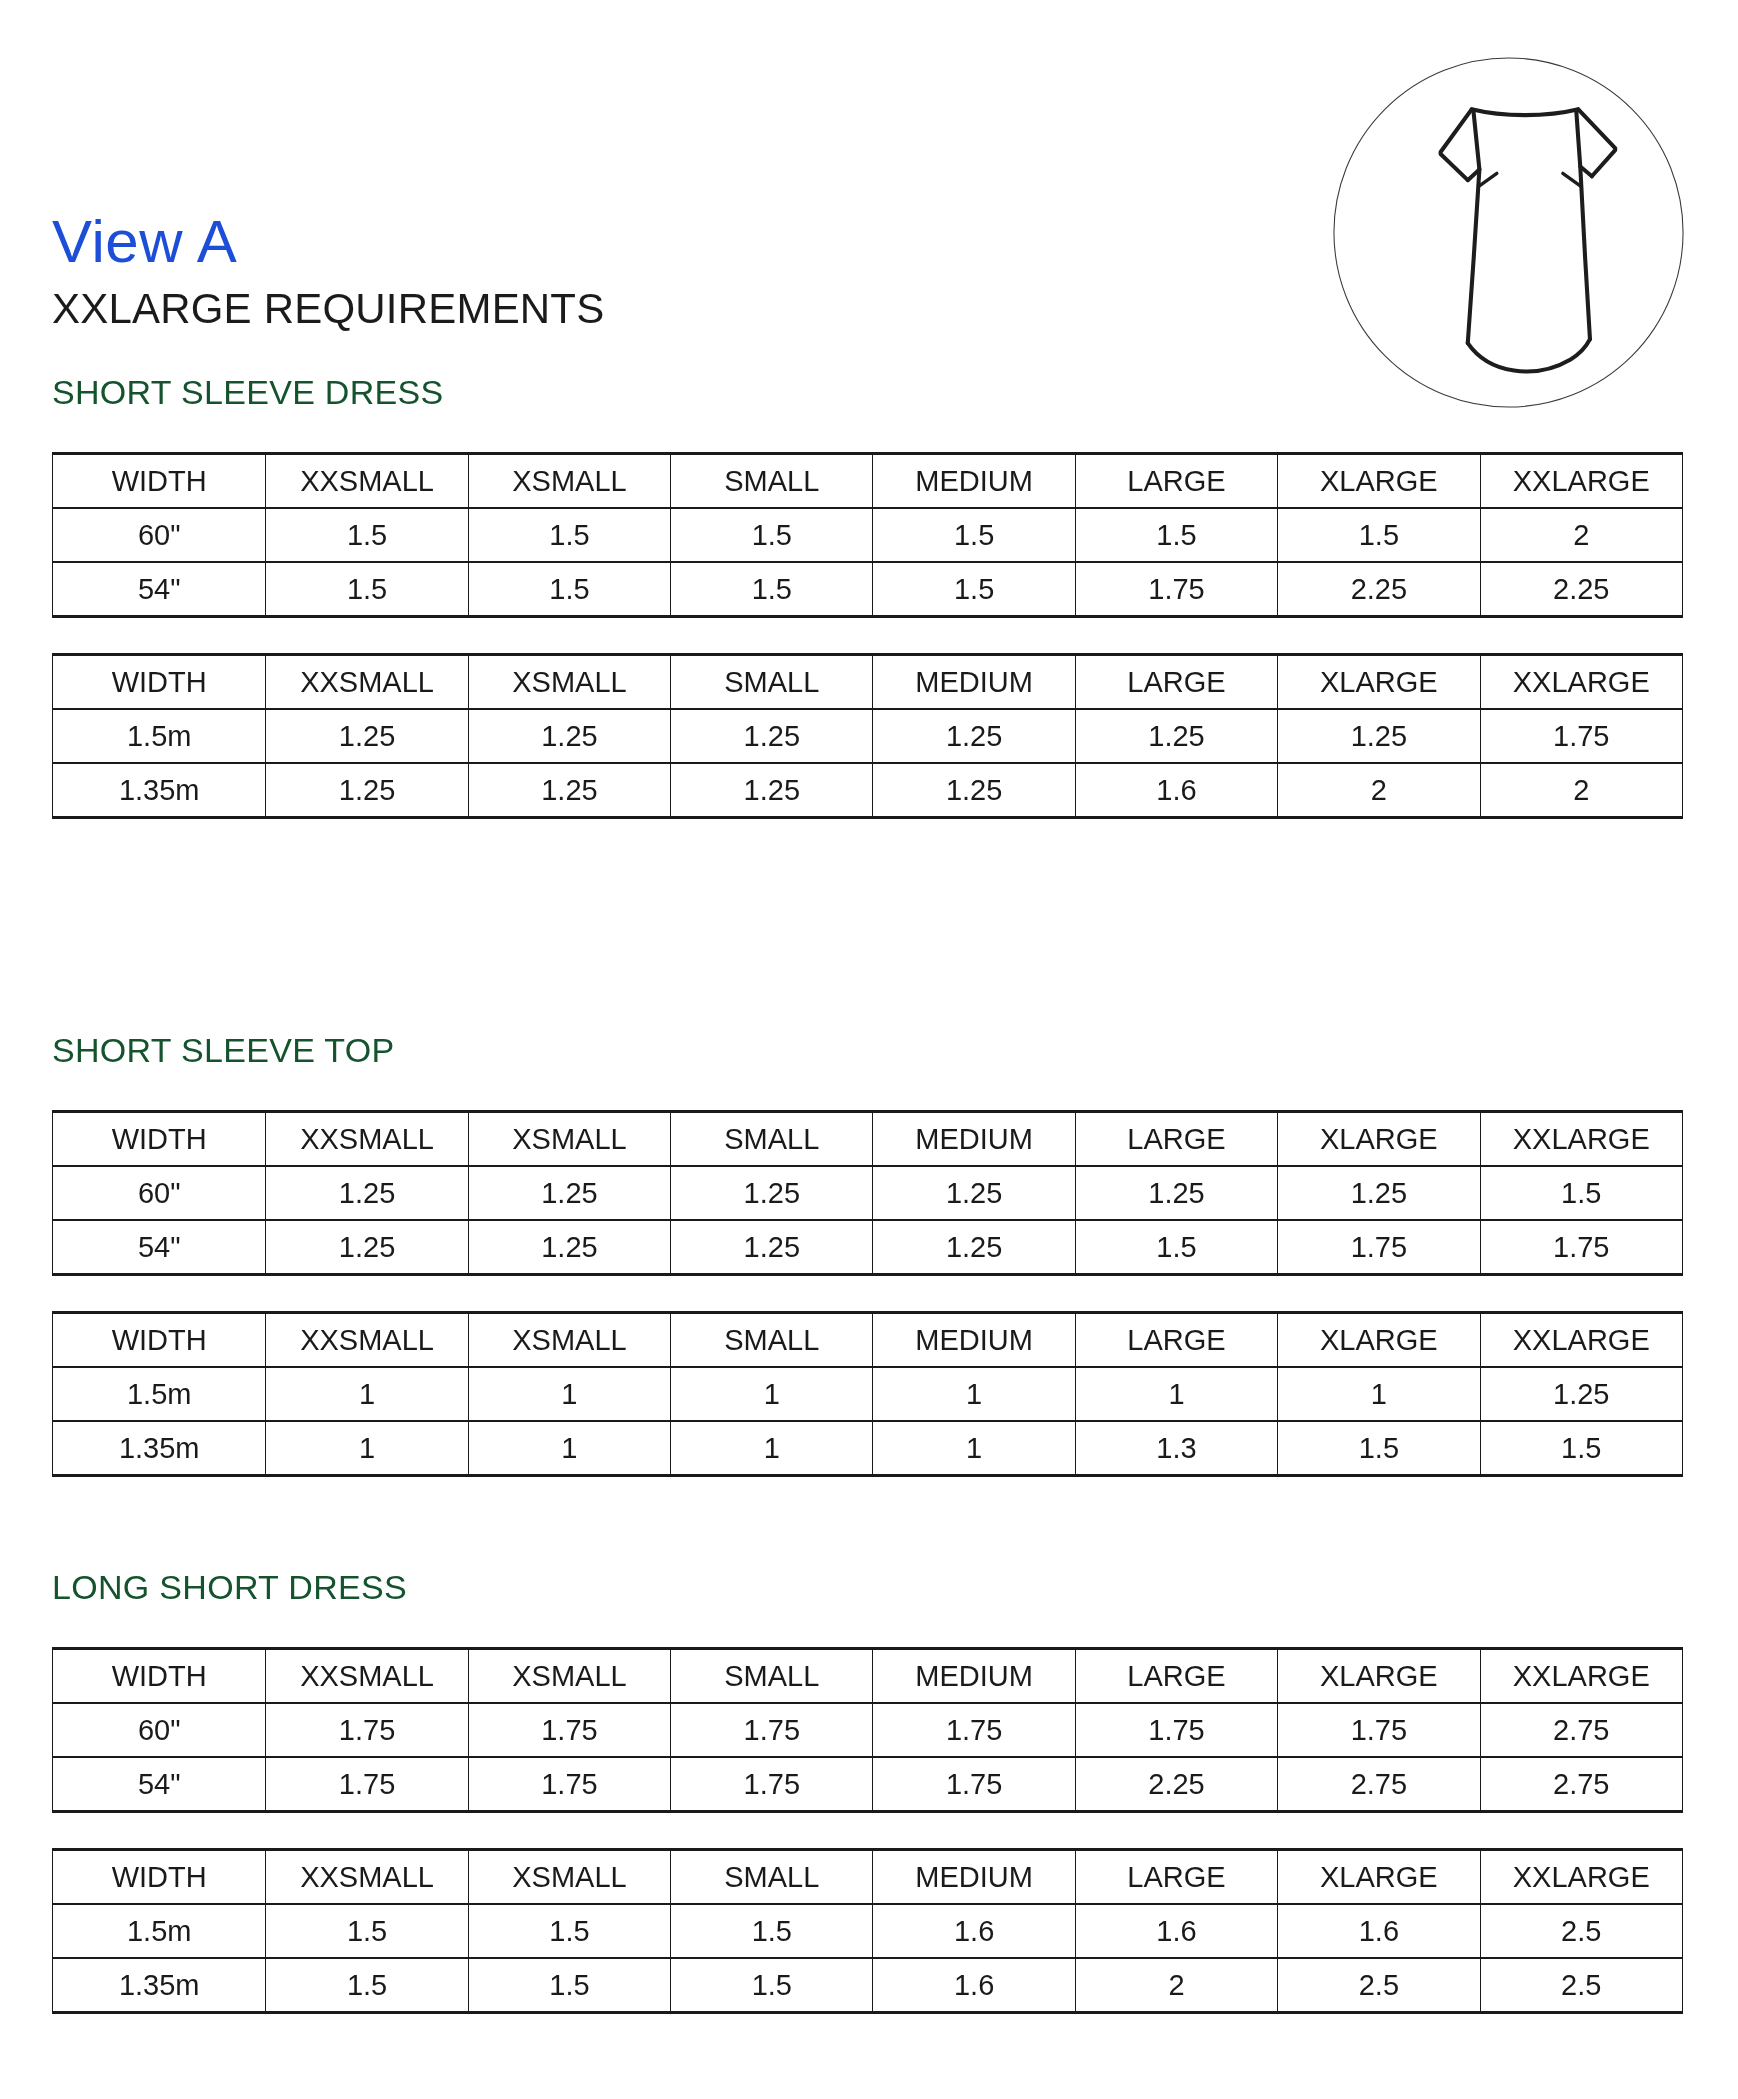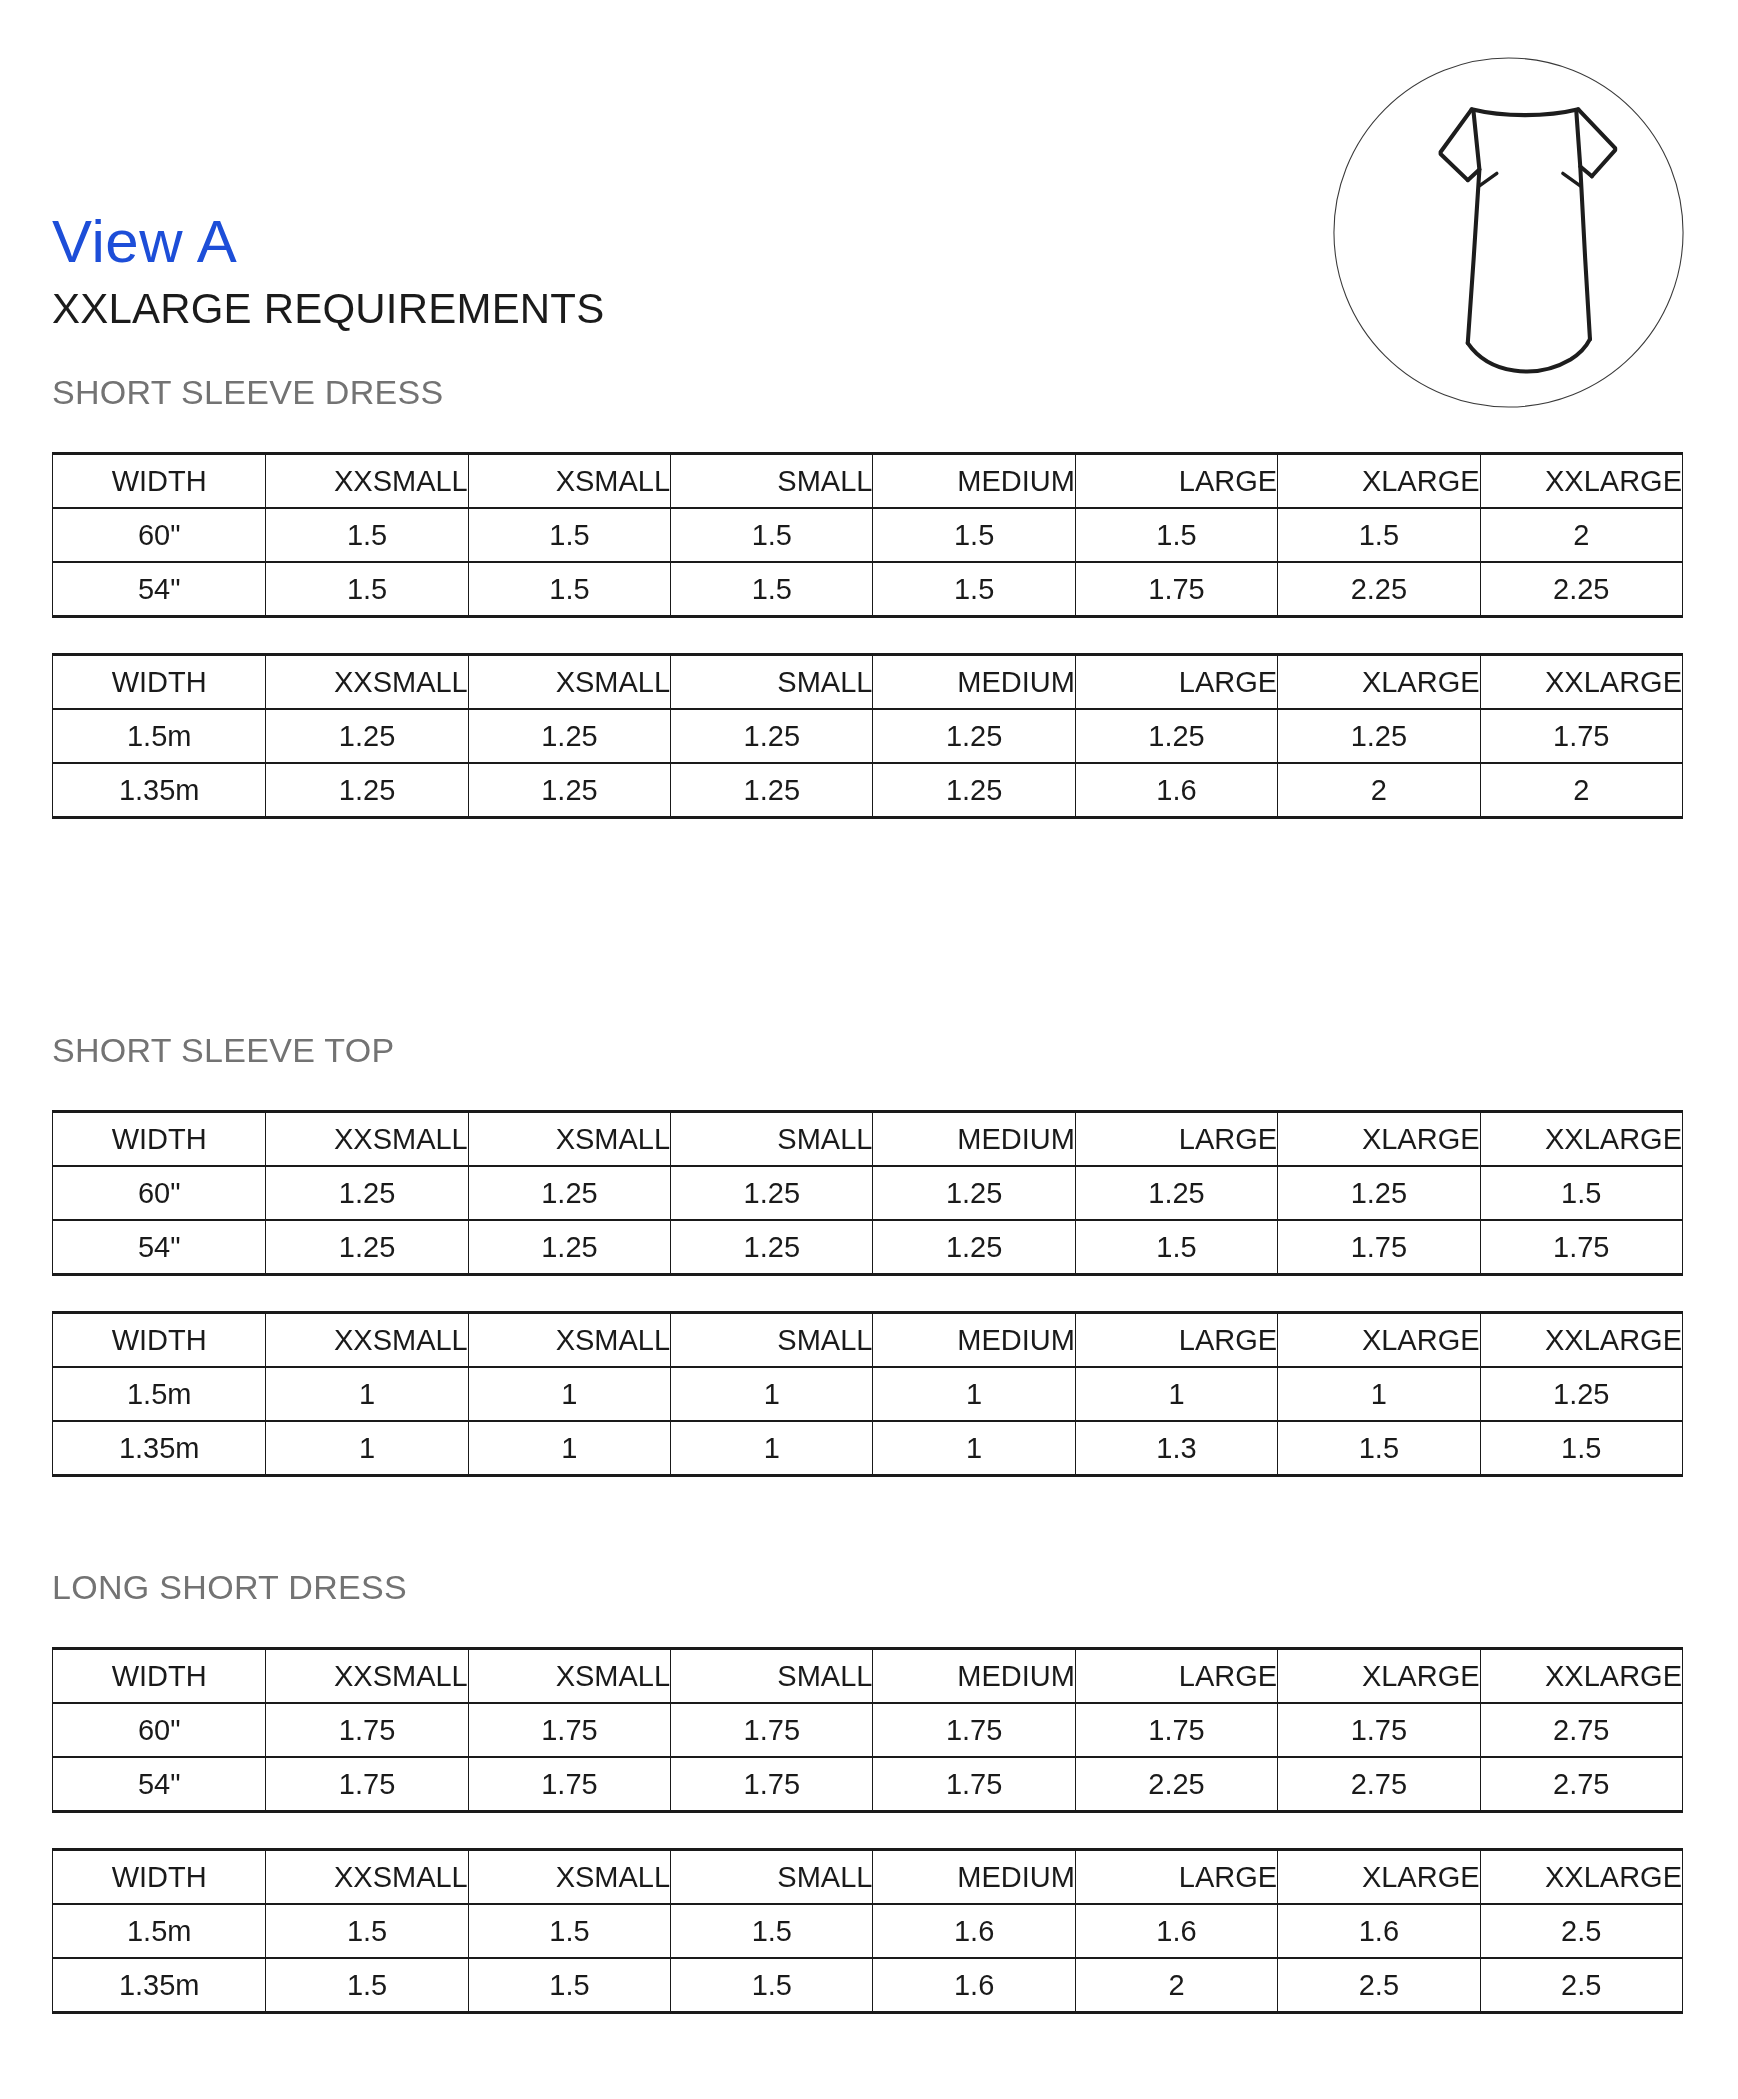--- a/index.html
+++ b/index.html
@@ -53,21 +53,21 @@
   
   .section {
     position: absolute;
     left: 52px;
     width: 1635px;
   }
   .section-heading {
     font-size: 34px;
     line-height: 1.0;
     font-weight: 400;
-    color: #737373;
+    color: #14532d;
     letter-spacing: 0.3px;
     white-space: nowrap;
     margin: 0 0 43px 0;
   }
 
   
   table.frtable {
     border-collapse: collapse;
     width: 1631px;
     table-layout: fixed;
@@ -86,21 +86,21 @@
     height: 52px;
     font-size: 29px;
     font-weight: 400;
     color: #1a1a1a;
     padding: 0;
   }
   table.frtable tr > *:first-child { border-left: 1.9px solid #1a1a1a; }
   table.frtable tr > *:last-child  { border-right: 1.9px solid #1a1a1a; }
 
   th.size-head {
-    text-align: right;
+    text-align: center;
     padding-left: 9.7px;
     font-weight: 400;
   }
   th.width-head {
     text-align: center;
     font-weight: 400;
   }
   td.rowlabel { text-align: center; }
   td.val      { text-align: center; }
 

